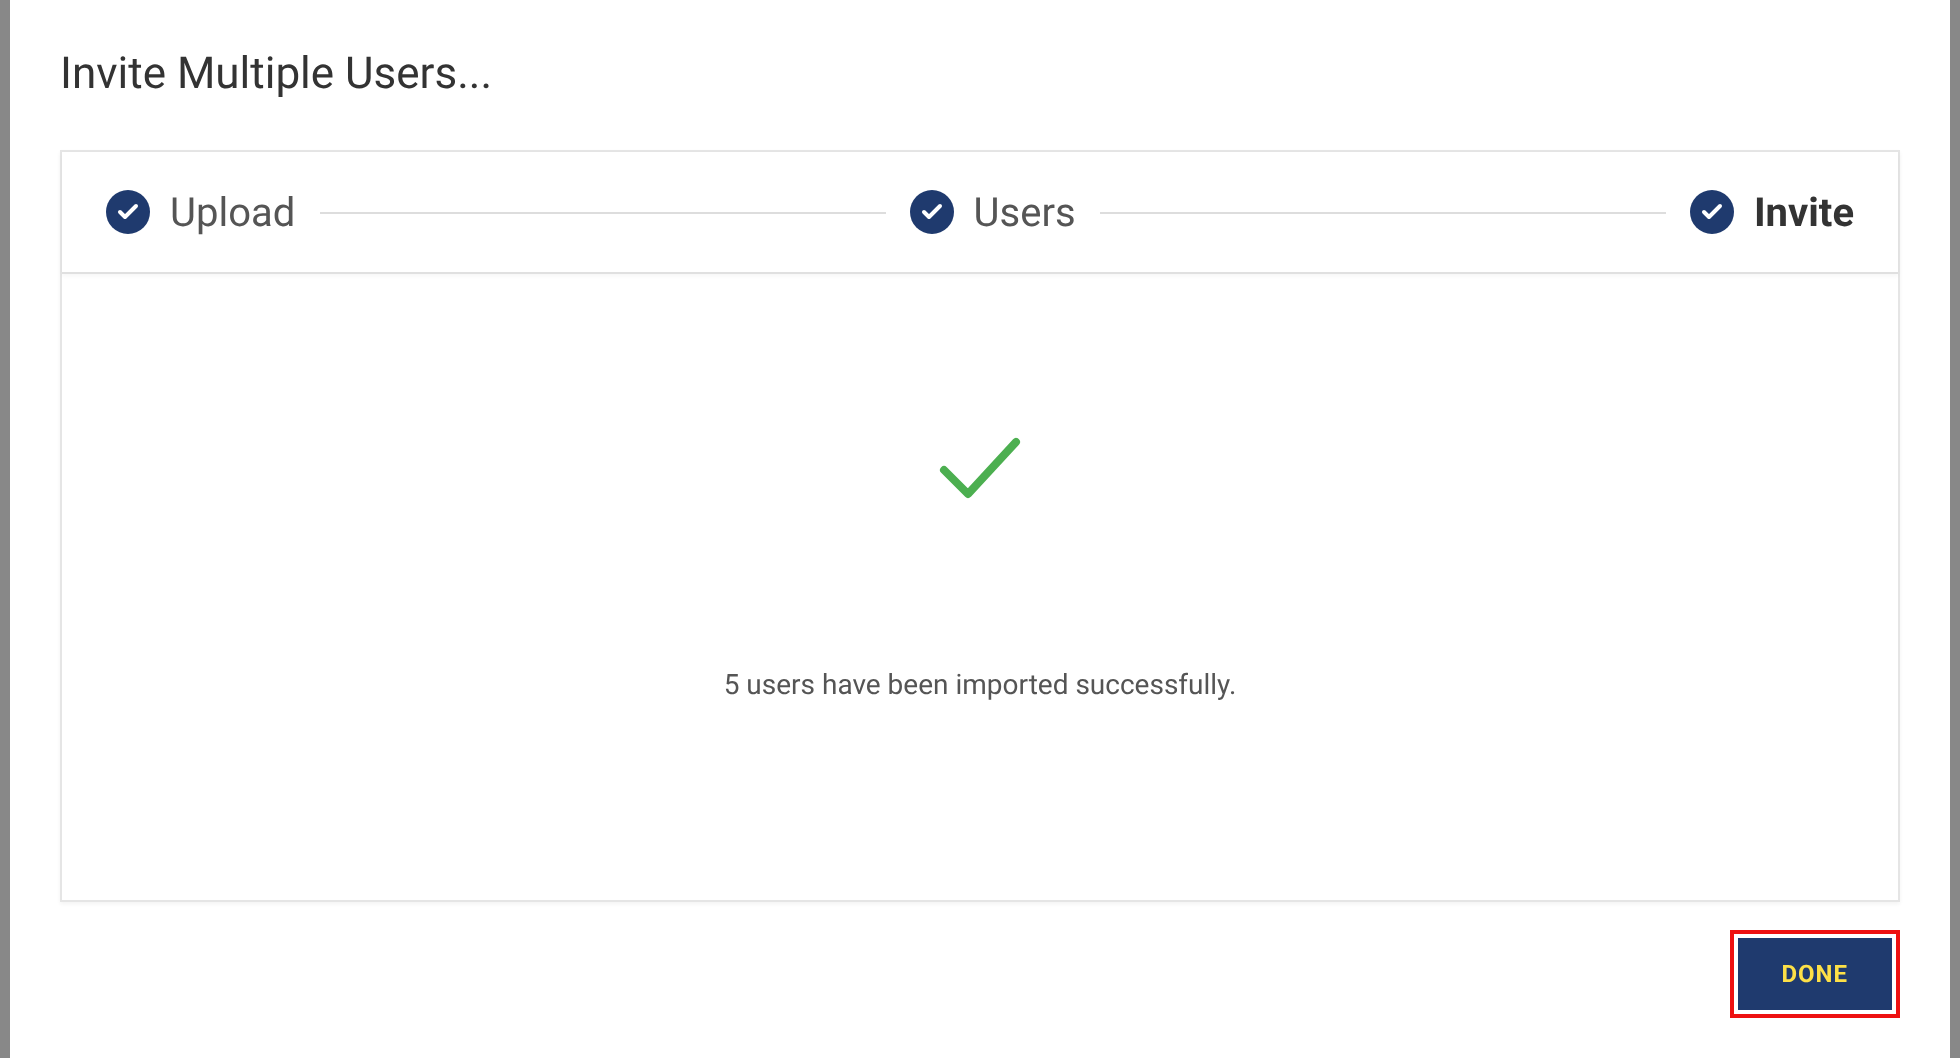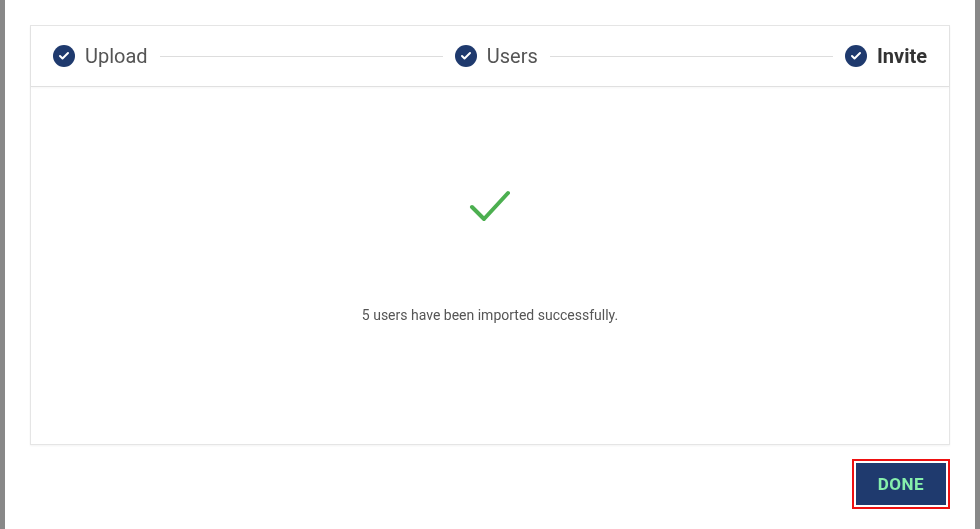--- a/index.html
+++ b/index.html
@@ -103,34 +103,35 @@
       display: flex;
       justify-content: flex-end;
       margin-top: 14px;
     }
     .done-btn-wrap {
       border: 2px solid #e11;
       padding: 2px;
     }
     .done-btn {
       background: #1f3a6e;
-      color: #86efac;
+      color: #fde047;
       border: none;
       padding: 11px 22px;
-      font-size: 17px;
+      font-size: 12px;
       font-weight: 700;
       letter-spacing: 0.5px;
       cursor: pointer;
       font-family: inherit;
     }
   </style>
 </head>
 <body>
 
 <div class="modal">
+  <h2 class="modal-title">Invite Multiple Users...</h2>
 
   <div class="content-card">
     <div class="stepper">
 
       <div class="step">
         <span class="step-circle">
           <svg viewBox="0 0 24 24" fill="none" stroke="#fff" stroke-width="4" stroke-linecap="round" stroke-linejoin="round">
               <polyline points="20 6 9 17 4 12"></polyline>
             </svg>
         </span>

